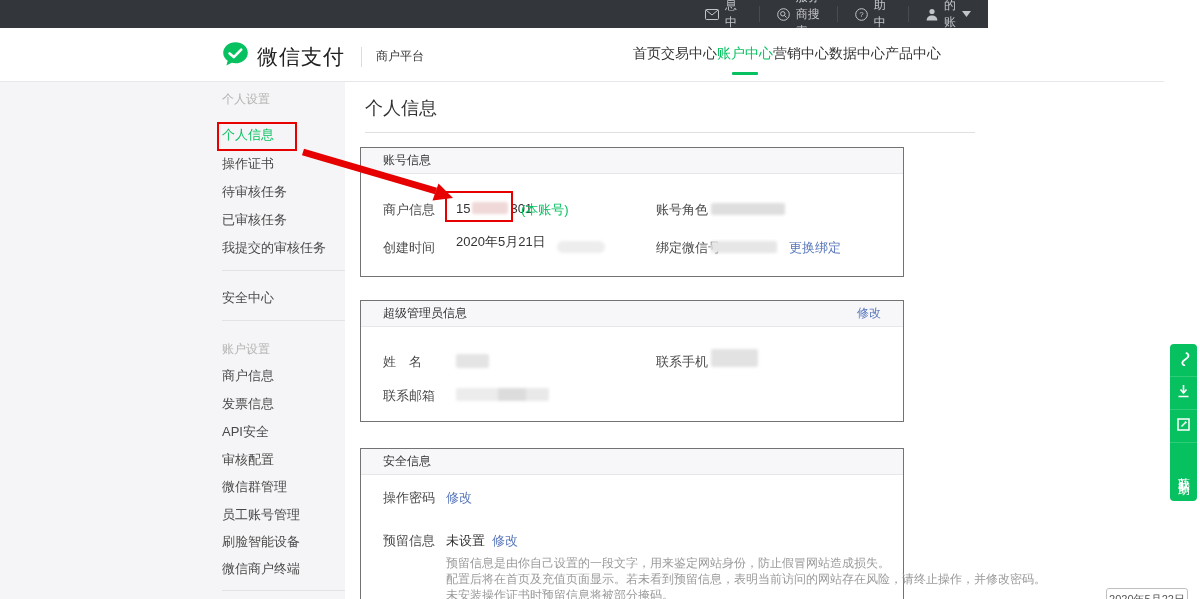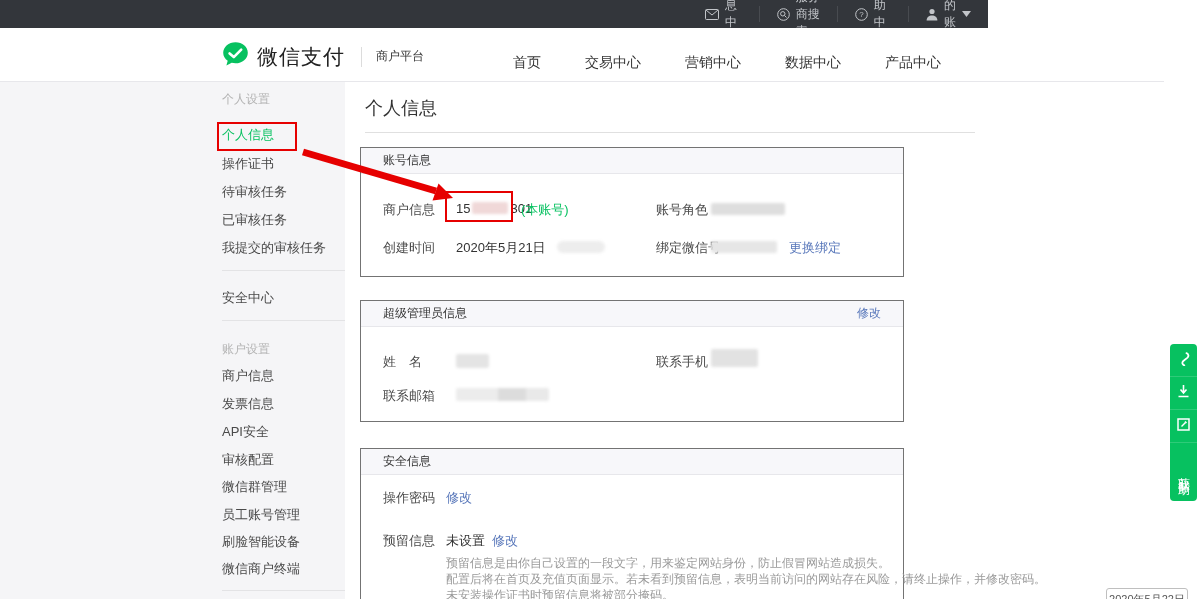--- a/index.html
+++ b/index.html
@@ -12,21 +12,21 @@
   .tb-item { display:flex; align-items:center; gap:6px; padding:0 17px; color:#c2c5c9; font-size:12px; cursor:pointer; }
   .tb-sep { width:1px; background:#484b50; margin:6px 0; }
   .tb-item svg { display:block; }
 
   
   #header { position:absolute; left:0; top:28px; width:1164px; height:54px; background:#fff; border-bottom:1px solid #e7e7eb; }
   #logo { position:absolute; left:222px; top:13px; display:flex; align-items:center; }
   #logo-text { font-size:21px; color:#222; letter-spacing:1px; margin-left:8px; }
   #logo-divider { width:1px; height:20px; background:#dcdcdc; margin:0 14px 0 16px; }
   #platform-label { font-size:12px; color:#353535; }
-  #nav { position:absolute; right:223px; top:8px; height:53px; display:flex; align-items:center; gap:44px; }
+  #nav { position:absolute; right:223px; top:0; height:53px; display:flex; align-items:flex-end; }
   .nav-item { font-size:14px; color:#353535; cursor:pointer; position:relative; padding:18px 0; }
   .nav-item.active { color:#07c160; }
   .nav-item.active::after { content:""; position:absolute; left:50%; transform:translateX(-50%);
     bottom:6px; width:26px; height:3px; background:#07c160; border-radius:1px; }
 
   
   #left-panel { position:absolute; left:0; top:82px; width:345px; height:517px; background:#f5f5f7; }
   #sidebar { position:absolute; left:222px; top:82px; width:123px; height:517px; }
   .sb-header { position:absolute; left:0; font-size:12px; color:#b3b3b3; }
   .sb-item { position:absolute; left:0; font-size:13px; color:#4a4a4a; cursor:pointer; white-space:nowrap; }
@@ -132,20 +132,21 @@
           <path d="M7.6 12.4l4.2 3.7 7.4-7.4" fill="none" stroke="#fff" stroke-width="2.6" stroke-linecap="round" stroke-linejoin="round"></path>
         </svg>
     </span>
     <span id="logo-text">微信支付</span>
     <span id="logo-divider"></span>
     <span id="platform-label">商户平台</span>
   </div>
   <div id="nav">
     <div class="nav-item">首页</div>
     <div class="nav-item">交易中心</div>
+    <div class="nav-item active">账户中心</div>
     <div class="nav-item">营销中心</div>
     <div class="nav-item">数据中心</div>
     <div class="nav-item">产品中心</div>
   </div>
 </div>
 
 <div id="left-panel"></div>
 <div id="sidebar">
   <div class="sb-header" style="top:9px">个人设置</div>
   <div class="sb-item active" style="top:44px">个人信息</div>
@@ -178,21 +179,21 @@
     </div>
     <div class="field-label" style="left:22px; top:53px;">商户信息</div>
     <div class="field-value" style="left:95px; top:53px;">
       <span>15</span><span class="redact" style="position:static; display:inline-block; width:36px; height:12px; background:#f0d8d8; vertical-align:-1px; margin:0 2px;"></span><span>301</span>
     </div>
     <div class="field-value tag-green" style="left:160px; top:53px;">(本账号)</div>
     <div class="field-label" style="left:295px; top:53px;">账号角色</div>
     <div class="redact" style="left:350px; top:55px; width:74px; height:12px; background:#dedede;"></div>
 
     <div class="field-label" style="left:22px; top:91px;">创建时间</div>
-    <div class="field-value" style="left:95px; top:91px;text-align:right;">2020年5月21日</div>
+    <div class="field-value" style="left:95px; top:85px;text-align:right;">2020年5月21日</div>
     <div class="redact" style="left:196px; top:93px; width:48px; height:12px; background:#ededed; border-radius:6px;"></div>
     <div class="field-label" style="left:295px; top:91px;">绑定微信号</div>
     <div class="redact" style="left:350px; top:93px; width:66px; height:12px; background:#e6e6e6;"></div>
     <div class="link" style="position:absolute; left:428px; top:91px;">更换绑定</div>
   </div>
 
   <div class="section" id="section-admin">
     <div class="section-header">
       <span>超级管理员信息</span>
       <span class="link-sm">修改</span>

